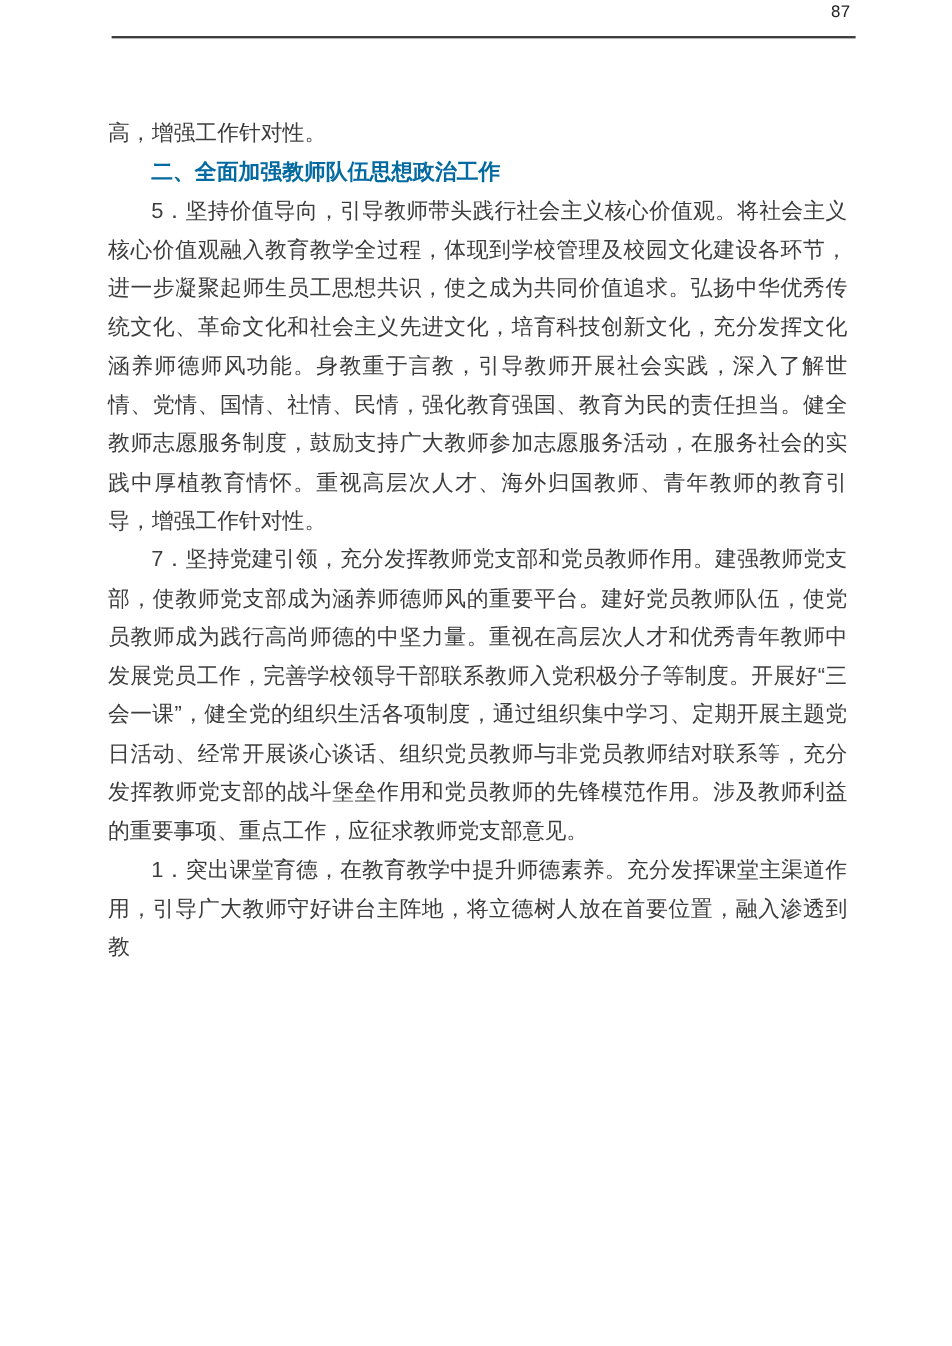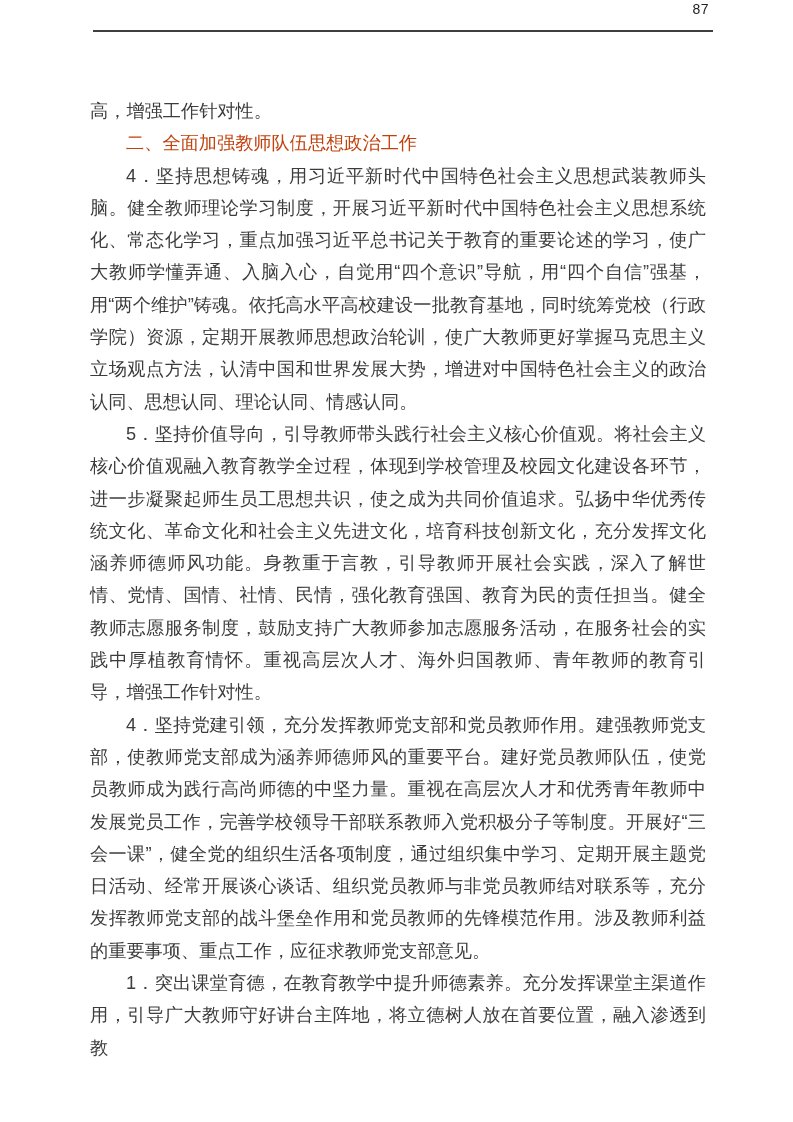--- a/index.html
+++ b/index.html
@@ -44,31 +44,30 @@
   }
   .content p {
     margin: 0;
     padding: 0;
     text-indent: 36px;
   }
   .content p.continuation {
     text-indent: 0;
   }
   .content p.heading {
-    font-weight: normal;
-    color: #c2410c;
+    font-weight: bold;
+    color: #0369a1;
   }
 </style>
 </head>
 <body>
 
 <div class="page">
   <div class="page-number">87</div>
   <div class="header-rule"></div>
   <div class="content">
     <p class="continuation">高，增强工作针对性。</p>
     <p class="heading">二、全面加强教师队伍思想政治工作</p>
-    <p class="body">4．坚持思想铸魂，用习近平新时代中国特色社会主义思想武装教师头脑。健全教师理论学习制度，开展习近平新时代中国特色社会主义思想系统化、常态化学习，重点加强习近平总书记关于教育的重要论述的学习，使广大教师学懂弄通、入脑入心，自觉用“四个意识”导航，用“四个自信”强基，用“两个维护”铸魂。依托高水平高校建设一批教育基地，同时统筹党校（行政学院）资源，定期开展教师思想政治轮训，使广大教师更好掌握马克思主义立场观点方法，认清中国和世界发展大势，增进对中国特色社会主义的政治认同、思想认同、理论认同、情感认同。</p>
     <p class="body">5．坚持价值导向，引导教师带头践行社会主义核心价值观。将社会主义核心价值观融入教育教学全过程，体现到学校管理及校园文化建设各环节，进一步凝聚起师生员工思想共识，使之成为共同价值追求。弘扬中华优秀传统文化、革命文化和社会主义先进文化，培育科技创新文化，充分发挥文化涵养师德师风功能。身教重于言教，引导教师开展社会实践，深入了解世情、党情、国情、社情、民情，强化教育强国、教育为民的责任担当。健全教师志愿服务制度，鼓励支持广大教师参加志愿服务活动，在服务社会的实践中厚植教育情怀。重视高层次人才、海外归国教师、青年教师的教育引导，增强工作针对性。</p>
-    <p class="body">4．坚持党建引领，充分发挥教师党支部和党员教师作用。建强教师党支部，使教师党支部成为涵养师德师风的重要平台。建好党员教师队伍，使党员教师成为践行高尚师德的中坚力量。重视在高层次人才和优秀青年教师中发展党员工作，完善学校领导干部联系教师入党积极分子等制度。开展好“三会一课”，健全党的组织生活各项制度，通过组织集中学习、定期开展主题党日活动、经常开展谈心谈话、组织党员教师与非党员教师结对联系等，充分发挥教师党支部的战斗堡垒作用和党员教师的先锋模范作用。涉及教师利益的重要事项、重点工作，应征求教师党支部意见。</p>
+    <p class="body">7．坚持党建引领，充分发挥教师党支部和党员教师作用。建强教师党支部，使教师党支部成为涵养师德师风的重要平台。建好党员教师队伍，使党员教师成为践行高尚师德的中坚力量。重视在高层次人才和优秀青年教师中发展党员工作，完善学校领导干部联系教师入党积极分子等制度。开展好“三会一课”，健全党的组织生活各项制度，通过组织集中学习、定期开展主题党日活动、经常开展谈心谈话、组织党员教师与非党员教师结对联系等，充分发挥教师党支部的战斗堡垒作用和党员教师的先锋模范作用。涉及教师利益的重要事项、重点工作，应征求教师党支部意见。</p>
     <p class="body">1．突出课堂育德，在教育教学中提升师德素养。充分发挥课堂主渠道作用，引导广大教师守好讲台主阵地，将立德树人放在首要位置，融入渗透到教</p>
   </div>
 </div>
 
 </body></html>

